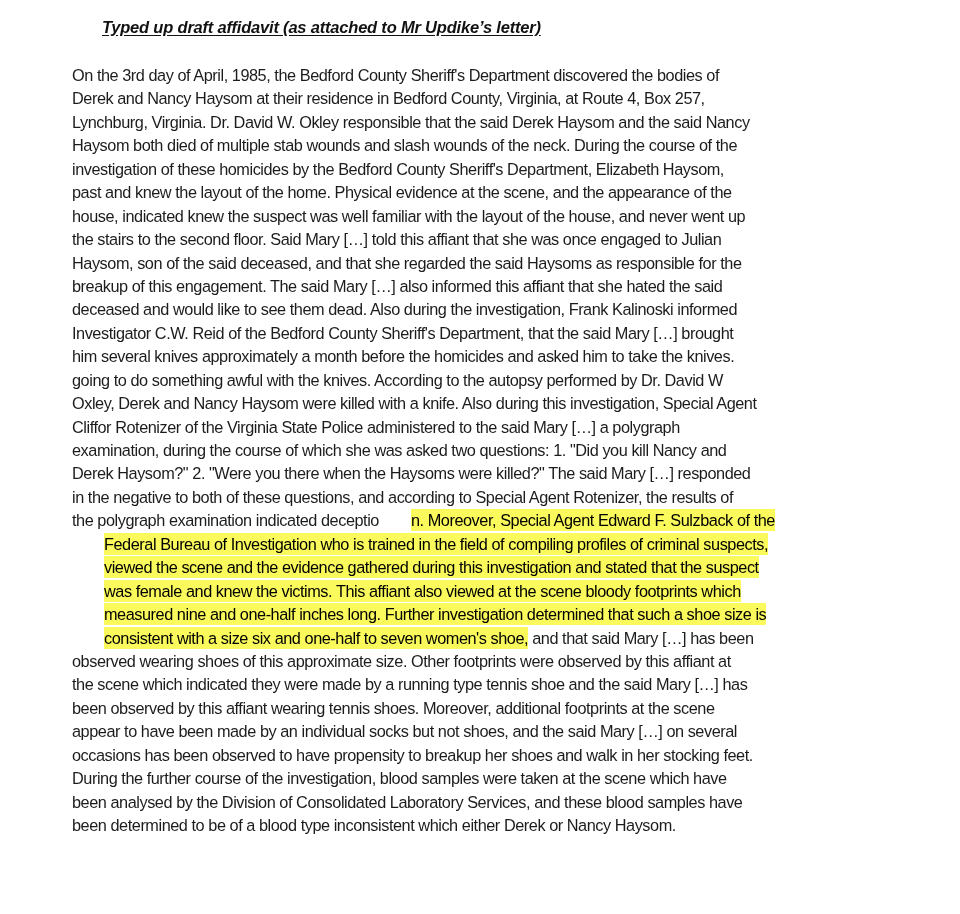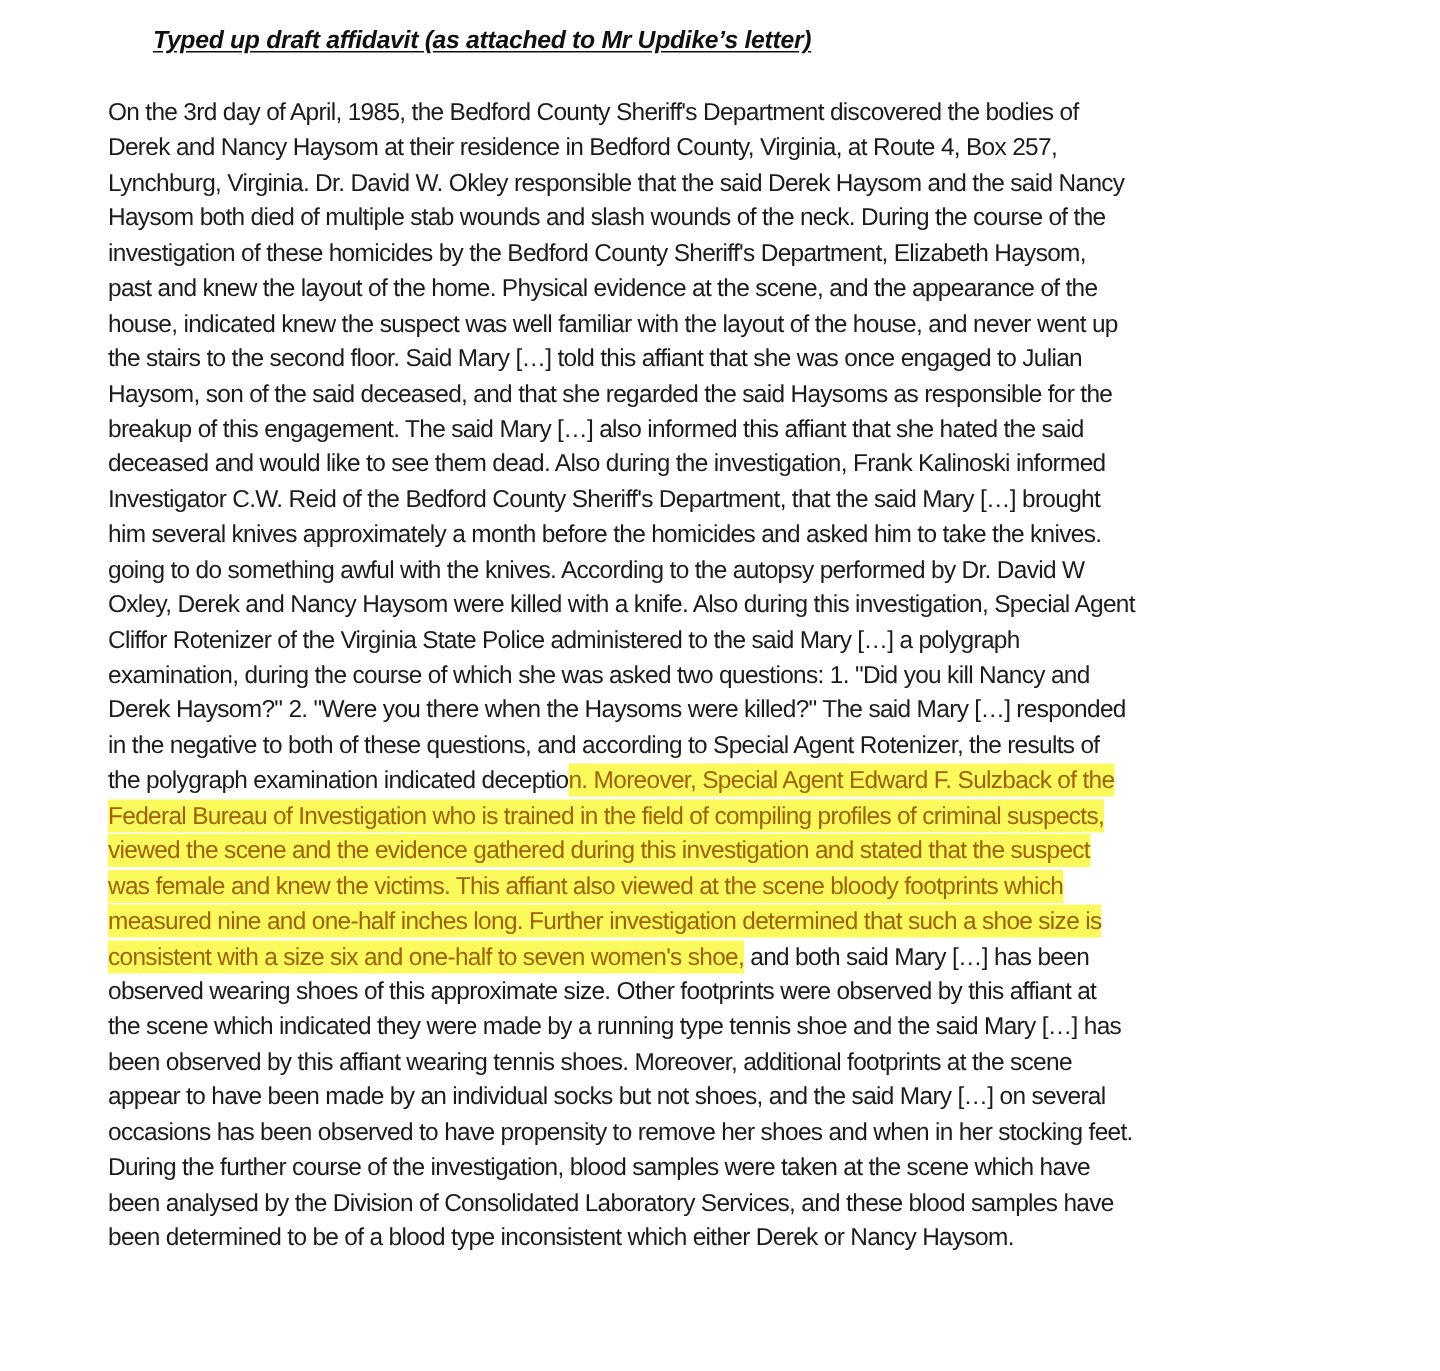--- a/index.html
+++ b/index.html
@@ -38,23 +38,24 @@
     .line {
       height: 23.45px;
       line-height: 23.45px;
       font-size: 16.3px;
       letter-spacing: -0.45px;
       white-space: nowrap;
       position: relative;
     }
     .hl {
       background: #fafa5c;
-      color: #a16207;
+      color: #000000;
       padding: 2px 0;
       box-decoration-break: clone;
+      margin-left: 32px;
       -webkit-box-decoration-break: clone;
     }
   </style>
 </head>
 <body>
 
 <div class="doc-title">Typed up draft affidavit (as attached to Mr Updike’s letter)</div>
 
 <div class="body-text">
   <div class="line"><span>On the 3rd day of April, 1985, the Bedford County Sheriff's Department discovered the bodies of</span></div>
@@ -74,22 +75,22 @@
   <div class="line"><span>Oxley, Derek and Nancy Haysom were killed with a knife. Also during this investigation, Special Agent</span></div>
   <div class="line"><span>Cliffor Rotenizer of the Virginia State Police administered to the said Mary […] a polygraph</span></div>
   <div class="line"><span>examination, during the course of which she was asked two questions: 1. "Did you kill Nancy and</span></div>
   <div class="line"><span>Derek Haysom?" 2. "Were you there when the Haysoms were killed?" The said Mary […] responded</span></div>
   <div class="line"><span>in the negative to both of these questions, and according to Special Agent Rotenizer, the results of</span></div>
   <div class="line"><span>the polygraph examination indicated deceptio</span><span class="hl">n. Moreover, Special Agent Edward F. Sulzback of the</span></div>
   <div class="line"><span class="hl">Federal Bureau of Investigation who is trained in the field of compiling profiles of criminal suspects,</span></div>
   <div class="line"><span class="hl">viewed the scene and the evidence gathered during this investigation and stated that the suspect</span></div>
   <div class="line"><span class="hl">was female and knew the victims. This affiant also viewed at the scene bloody footprints which</span></div>
   <div class="line"><span class="hl">measured nine and one-half inches long. Further investigation determined that such a shoe size is</span></div>
-  <div class="line"><span class="hl">consistent with a size six and one-half to seven women's shoe,</span><span> and both said Mary […] has been</span></div>
+  <div class="line"><span class="hl">consistent with a size six and one-half to seven women's shoe,</span><span> and that said Mary […] has been</span></div>
   <div class="line"><span>observed wearing shoes of this approximate size. Other footprints were observed by this affiant at</span></div>
   <div class="line"><span>the scene which indicated they were made by a running type tennis shoe and the said Mary […] has</span></div>
   <div class="line"><span>been observed by this affiant wearing tennis shoes. Moreover, additional footprints at the scene</span></div>
   <div class="line"><span>appear to have been made by an individual socks but not shoes, and the said Mary […] on several</span></div>
-  <div class="line"><span>occasions has been observed to have propensity to remove her shoes and when in her stocking feet.</span></div>
+  <div class="line"><span>occasions has been observed to have propensity to breakup her shoes and walk in her stocking feet.</span></div>
   <div class="line"><span>During the further course of the investigation, blood samples were taken at the scene which have</span></div>
   <div class="line"><span>been analysed by the Division of Consolidated Laboratory Services, and these blood samples have</span></div>
   <div class="line"><span>been determined to be of a blood type inconsistent which either Derek or Nancy Haysom.</span></div>
 </div>
 
 </body></html>

